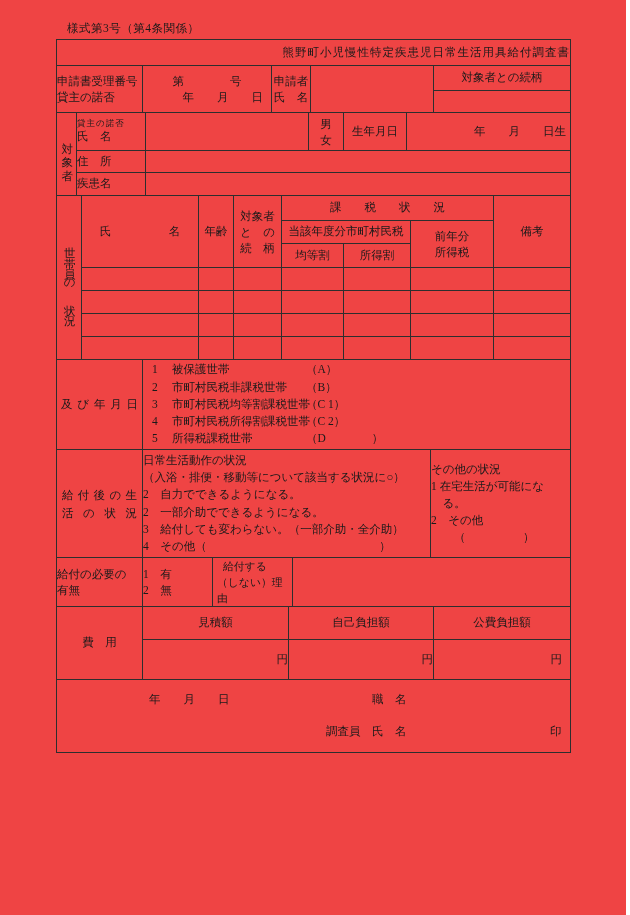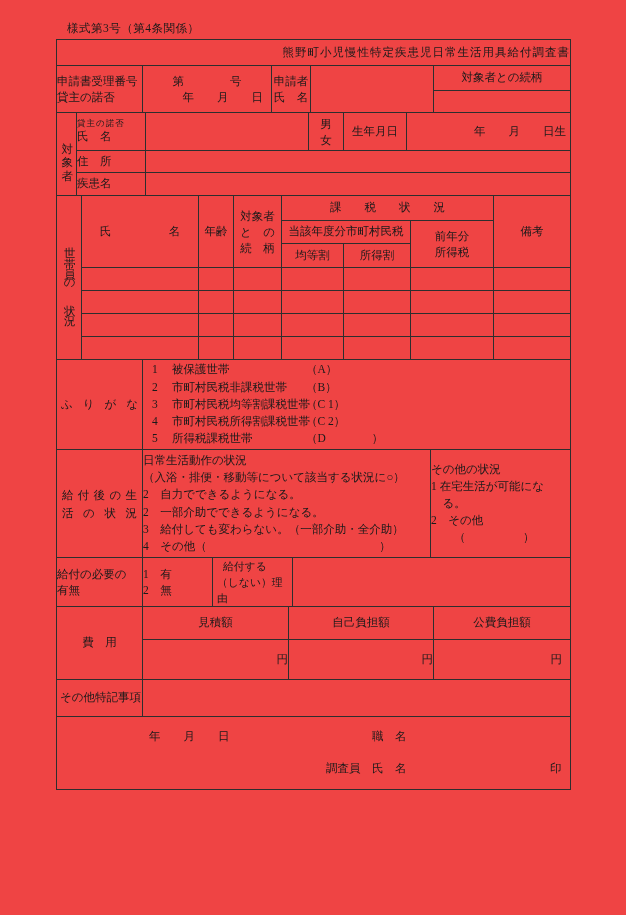--- a/index.html
+++ b/index.html
@@ -218,21 +218,21 @@
       </table>
 
     <table class="t">
       <colgroup>
           <col style="width:86px">
           <col style="width:428px">
         </colgroup>
       <tbody>
           <tr style="height:90px">
         <td>
-              <span class="jl" style="padding:0 4px">ふりがな</span>
+              <span class="jl" style="padding:0 4px">及び年月日</span>
             </td>
         <td>
           <div class="opt-line">
             <span class="opt-num">1</span>
             <span class="opt-text">被保護世帯</span>
             <span class="opt-code">（A）</span>
           </div>
           <div class="opt-line">
             <span class="opt-num">2</span>
             <span class="opt-text">市町村民税非課税世帯</span>
@@ -338,32 +338,20 @@
         <td class="c">公費負担額</td>
       </tr>
       <tr style="height:40px">
         <td class="r yen"><span>円</span></td>
         <td class="r yen"><span>円</span></td>
         <td class="r" style="padding-right:8px"><span>円</span></td>
       </tr>
     </tbody>
       </table>
 
-    <table class="t">
-      <colgroup>
-          <col style="width:86px">
-          <col style="width:428px">
-        </colgroup>
-      <tbody>
-          <tr style="height:37px">
-        <td style="padding-left:3px">その他特記事項</td>
-        <td></td>
-      </tr>
-    </tbody>
-      </table>
 
     <table class="t">
       <colgroup>
           <col style="width:514px">
         </colgroup>
       <tbody>
           <tr style="height:72px">
         <td>
           <div class="footer-cell">
             <span style="left:92px;top:12px">年　　月　　日</span>

